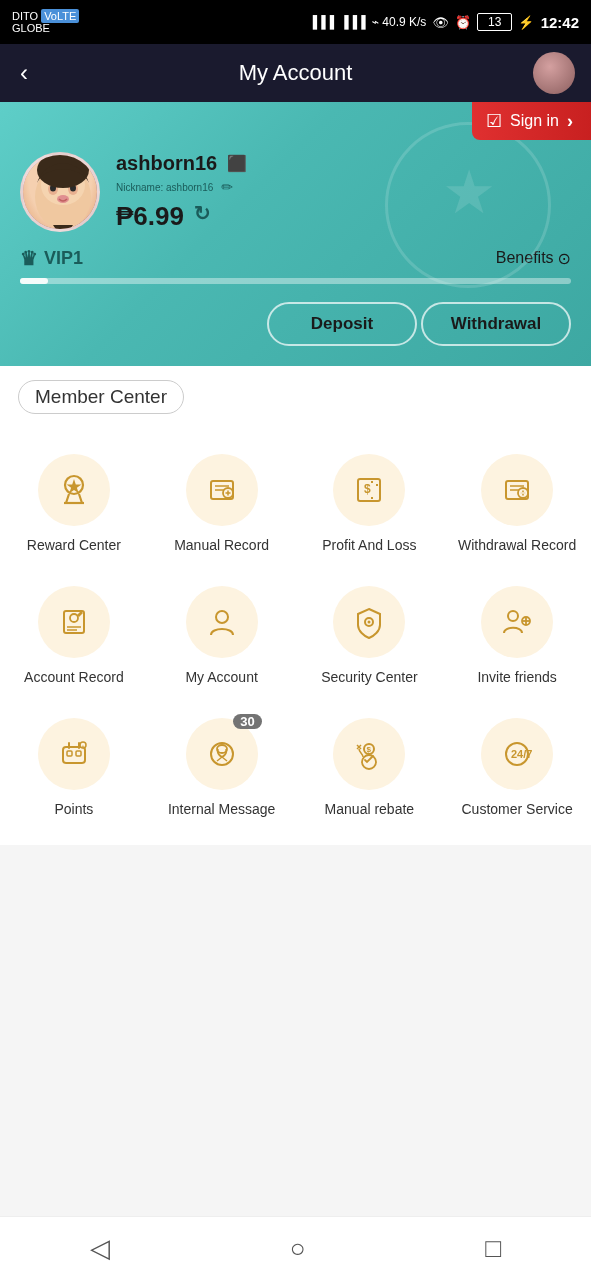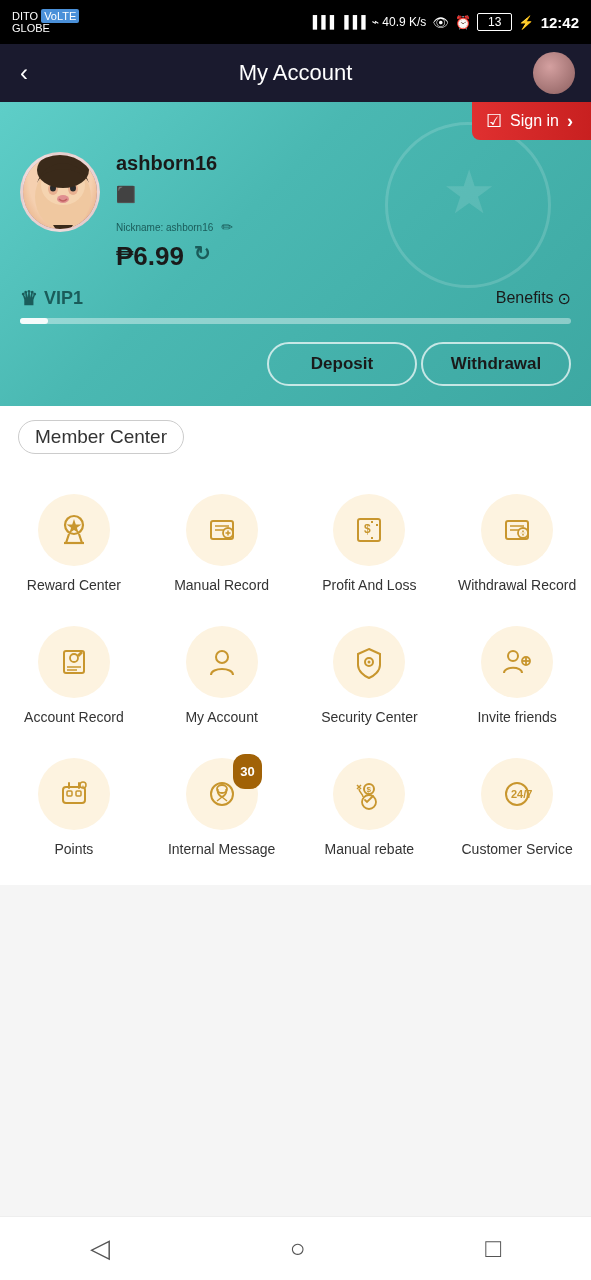--- a/index.html
+++ b/index.html
@@ -129,23 +129,23 @@
     .avatar-face {
       width: 100%;
       height: 100%;
       background: radial-gradient(ellipse at 50% 30%, #f5d0b0 60%, #e0a070 100%);
       position: relative;
       border-radius: 50%;
     }
     .user-details { flex: 1; }
     .username-row {
       display: flex;
+      align-items: center;
       gap: 10px;
-      margin-bottom: 15px;
-      flex-direction: column;
+      margin-bottom: 4px;
     }
     .username {
       color: #1a1a1a;
       font-size: 20px;
       font-weight: bold;
     }
     .copy-icon {
       color: #333;
       font-size: 16px;
       cursor: pointer;
@@ -275,26 +275,26 @@
     .menu-label {
       font-size: 14px;
       color: #333;
       text-align: center;
       line-height: 1.3;
     }
     .badge {
       position: absolute;
       top: -4px;
       right: -4px;
-      background: #a16207;
+      background: #737373;
       color: #fff;
       border-radius: 12px;
       font-size: 13px;
       font-weight: bold;
-      padding: 10px 7px;
+      padding: 0 7px;
       min-width: 24px;
       text-align: center;
     }
 
     
     .bottom-nav {
       background: #fff;
       height: 64px;
       display: flex;
       align-items: center;

